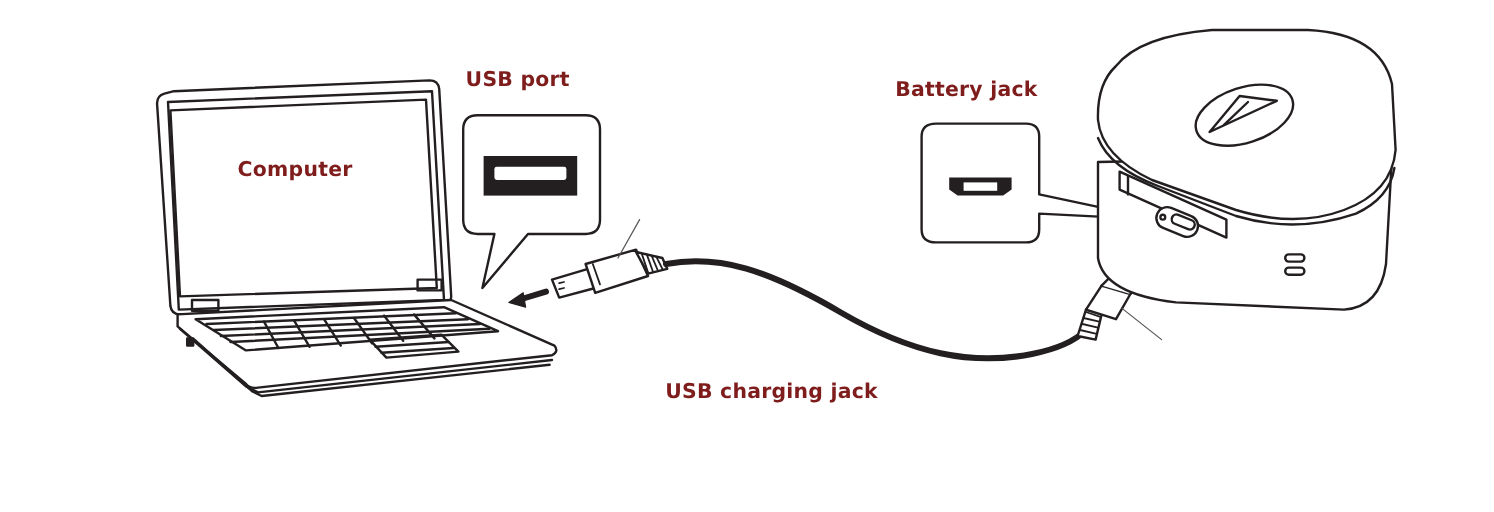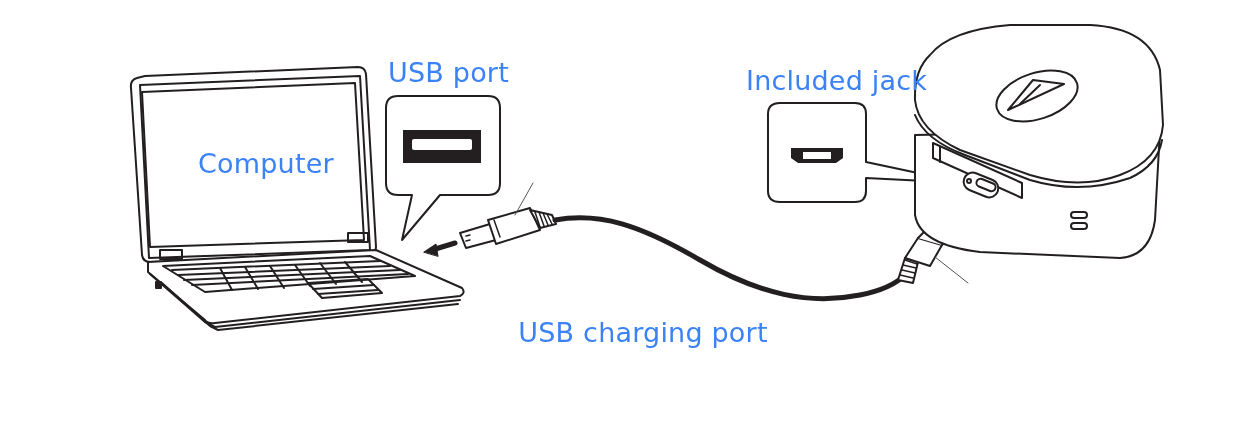--- a/index.html
+++ b/index.html
@@ -1,24 +1,24 @@
 <!DOCTYPE html>
 <html><head>
   <meta charset="utf-8">
   <style>
     html, body { margin: 0; padding: 0; background: #ffffff; }
     body { width: 1245px; height: 427px; position: relative; overflow: hidden; }
     #stage { position: absolute; left: 0; top: 0; width: 1245px; height: 427px; }
     .lbl {
       position: absolute;
       font-family: "DejaVu Sans", "Liberation Sans", sans-serif;
-      font-size: 27px;
-      color: #3b82f6;
+      font-size: 17px;
+      color: #7f1d1d;
       white-space: nowrap;
-      font-weight: 400;
+      font-weight: 700;
       letter-spacing: 0.2px;
     }
     .center { text-align: center; }
   </style>
 </head>
 <body>
 
 <div id="stage">
   <svg width="1245" height="427" viewBox="0 0 1245 427" xmlns="http://www.w3.org/2000/svg" fill="none" stroke="#231f20" stroke-width="2" stroke-linejoin="round" stroke-linecap="round">
 
@@ -129,24 +129,24 @@
         <rect x="976" y="181" width="20" height="8" rx="4" transform="rotate(22 986 185)"></rect>
         <circle cx="969" cy="181" r="2"></circle>
       </g>
 
       <rect x="1071" y="212" width="16" height="6" rx="3"></rect>
       <rect x="1071" y="223" width="16" height="6" rx="3"></rect>
     </g>
   </svg>
 
   
-  <div class="lbl" style="left:198px; top:148px;">Computer</div>
+  <div class="lbl" style="left:198px; top:132px;">Computer</div>
 
   <div class="lbl" style="left:388px; top:57px;">USB port</div>
 
 
-  <div class="lbl" style="left:746px; top:65px;">Included jack</div>
+  <div class="lbl" style="left:746px; top:65px;">Battery jack</div>
 
 
   <div class="lbl center" style="left:512px; top:317px; width:262px;">
-    <div>USB charging port</div>
+    <div>USB charging jack</div>
   </div>
 </div>
 
 </body></html>

